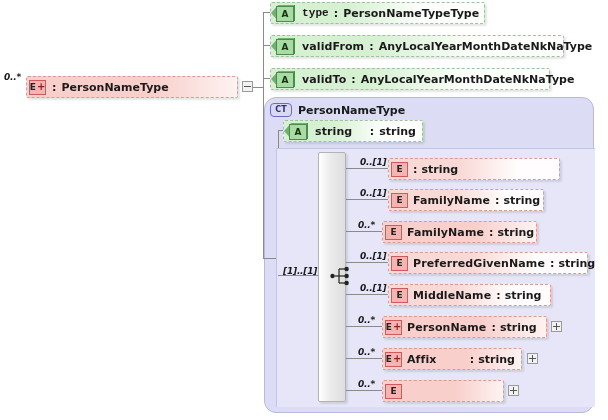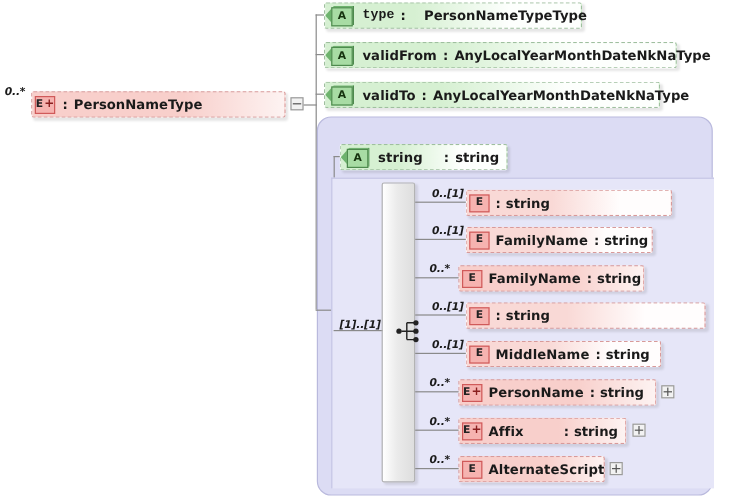--- a/index.html
+++ b/index.html
@@ -145,21 +145,21 @@
 
   <div class="ln lnh" style="left:263px;top:12px;width:10px;"></div>
   <div class="node attr" style="left:270px;top:2px;">
     <div class="nodebox" style="width:215px;">
       <span class="ic-a">
         <span class="pent"></span>
         <span class="inner">A</span>
       </span>
       <span class="lbl" style="margin-left:8px;width:78px;display:inline-block;font-family:Liberation Mono, monospace;">type</span>
       <span class="lbl">:</span>
-      <span class="typ" style="margin-left:15px;">PersonNameTypeType</span>
+      <span class="typ" style="margin-left:5px;">PersonNameTypeType</span>
     </div>
   </div>
 
   <div class="ln lnh" style="left:263px;top:45px;width:10px;"></div>
   <div class="node attr" style="left:270px;top:35px;">
     <div class="nodebox" style="width:294px;">
       <span class="ic-a">
         <span class="pent"></span>
         <span class="inner">A</span>
       </span>
@@ -177,20 +177,26 @@
         <span class="inner">A</span>
       </span>
       <span class="lbl" style="margin-left:8px;width:78px;display:inline-block;">validTo</span>
       <span class="lbl">:</span>
       <span class="typ" style="margin-left:5px;">AnyLocalYearMonthDateNkNaType</span>
     </div>
   </div>
 
   <div id="ct-box"></div>
 
+  <div id="ct-title">
+    <span class="ic-ct">
+        <span>CT</span>
+      </span>
+    <span class="ctname">PersonNameType</span>
+  </div>
 
   <div class="ln lnv" style="left:278px;top:130px;height:128px;"></div>
   <div class="ln lnh" style="left:263px;top:258px;width:16px;"></div>
 
   <div class="ln lnh" style="left:278px;top:130px;width:8px;"></div>
   <div class="node attr" style="left:283px;top:120px;">
     <div class="nodebox" style="width:140px;">
       <span class="ic-a">
         <span class="pent"></span>
         <span class="inner">A</span>
@@ -258,20 +264,21 @@
     </div>
   </div>
 
   <div class="ln lnh" style="left:346px;top:262px;width:44px;"></div>
   <div class="card" style="left:360px;top:251px;">0..[1]</div>
   <div class="node elem" style="left:388px;top:252px;">
     <div class="nodebox" style="width:200px;">
       <span class="ic-e">
           <span>E</span>
         </span>
+      <span class="lbl">PreferredGivenName</span>
       <span class="lbl" style="margin-left:5px;">:</span>
       <span class="typ" style="margin-left:4px;">string</span>
     </div>
   </div>
 
   <div class="ln lnh" style="left:346px;top:294px;width:44px;"></div>
   <div class="card" style="left:360px;top:283px;">0..[1]</div>
   <div class="node elem" style="left:388px;top:284px;">
     <div class="nodebox" style="width:163px;">
       <span class="ic-e">
@@ -317,20 +324,19 @@
       <i></i>
     </div>
 
   <div class="ln lnh" style="left:346px;top:390px;width:38px;"></div>
   <div class="card" style="left:358px;top:379px;">0..*</div>
   <div class="node elem solidpink" style="left:382px;top:380px;">
     <div class="nodebox" style="width:122px;">
       <span class="ic-e">
           <span>E</span>
         </span>
-      <span class="lbl">AlternateScript</span>
     </div>
   </div>
   <div class="toggle plus" style="left:508px;top:385px;">
       <i></i>
     </div>
 
 </div>
 
 </body></html>

